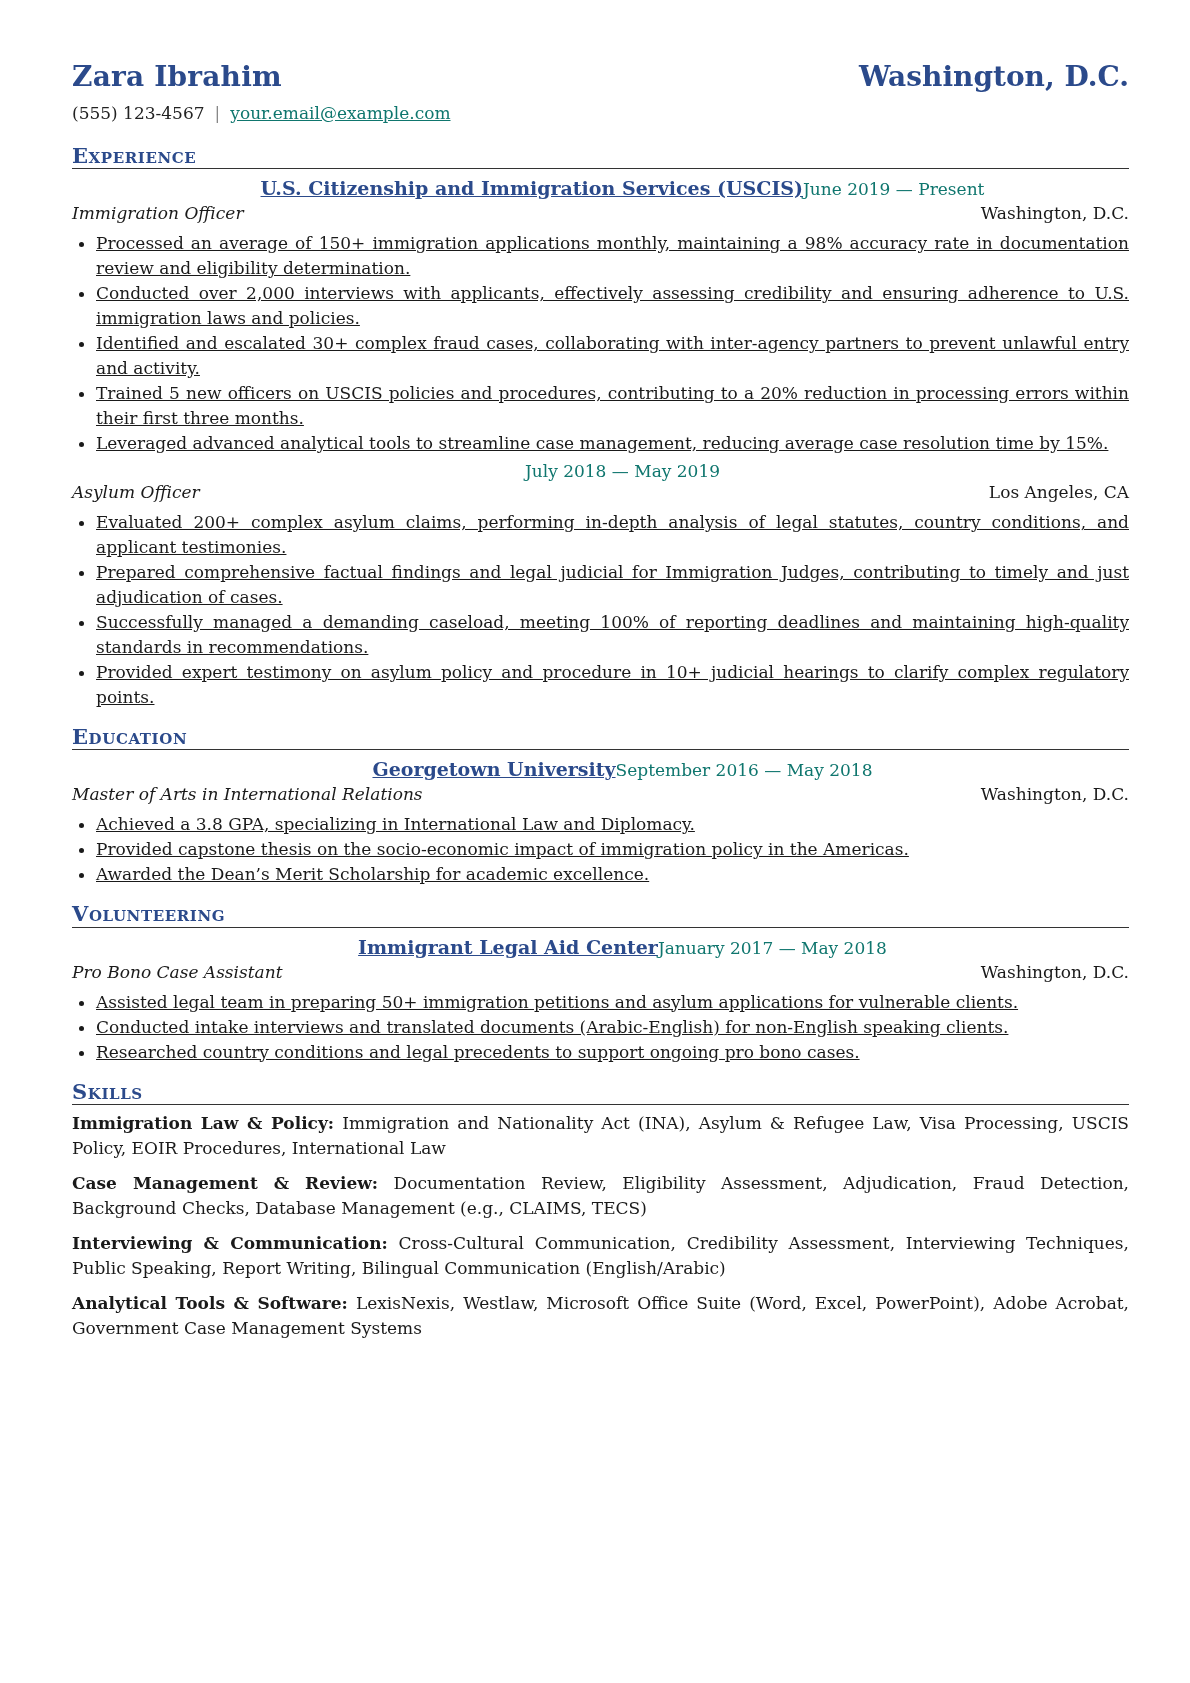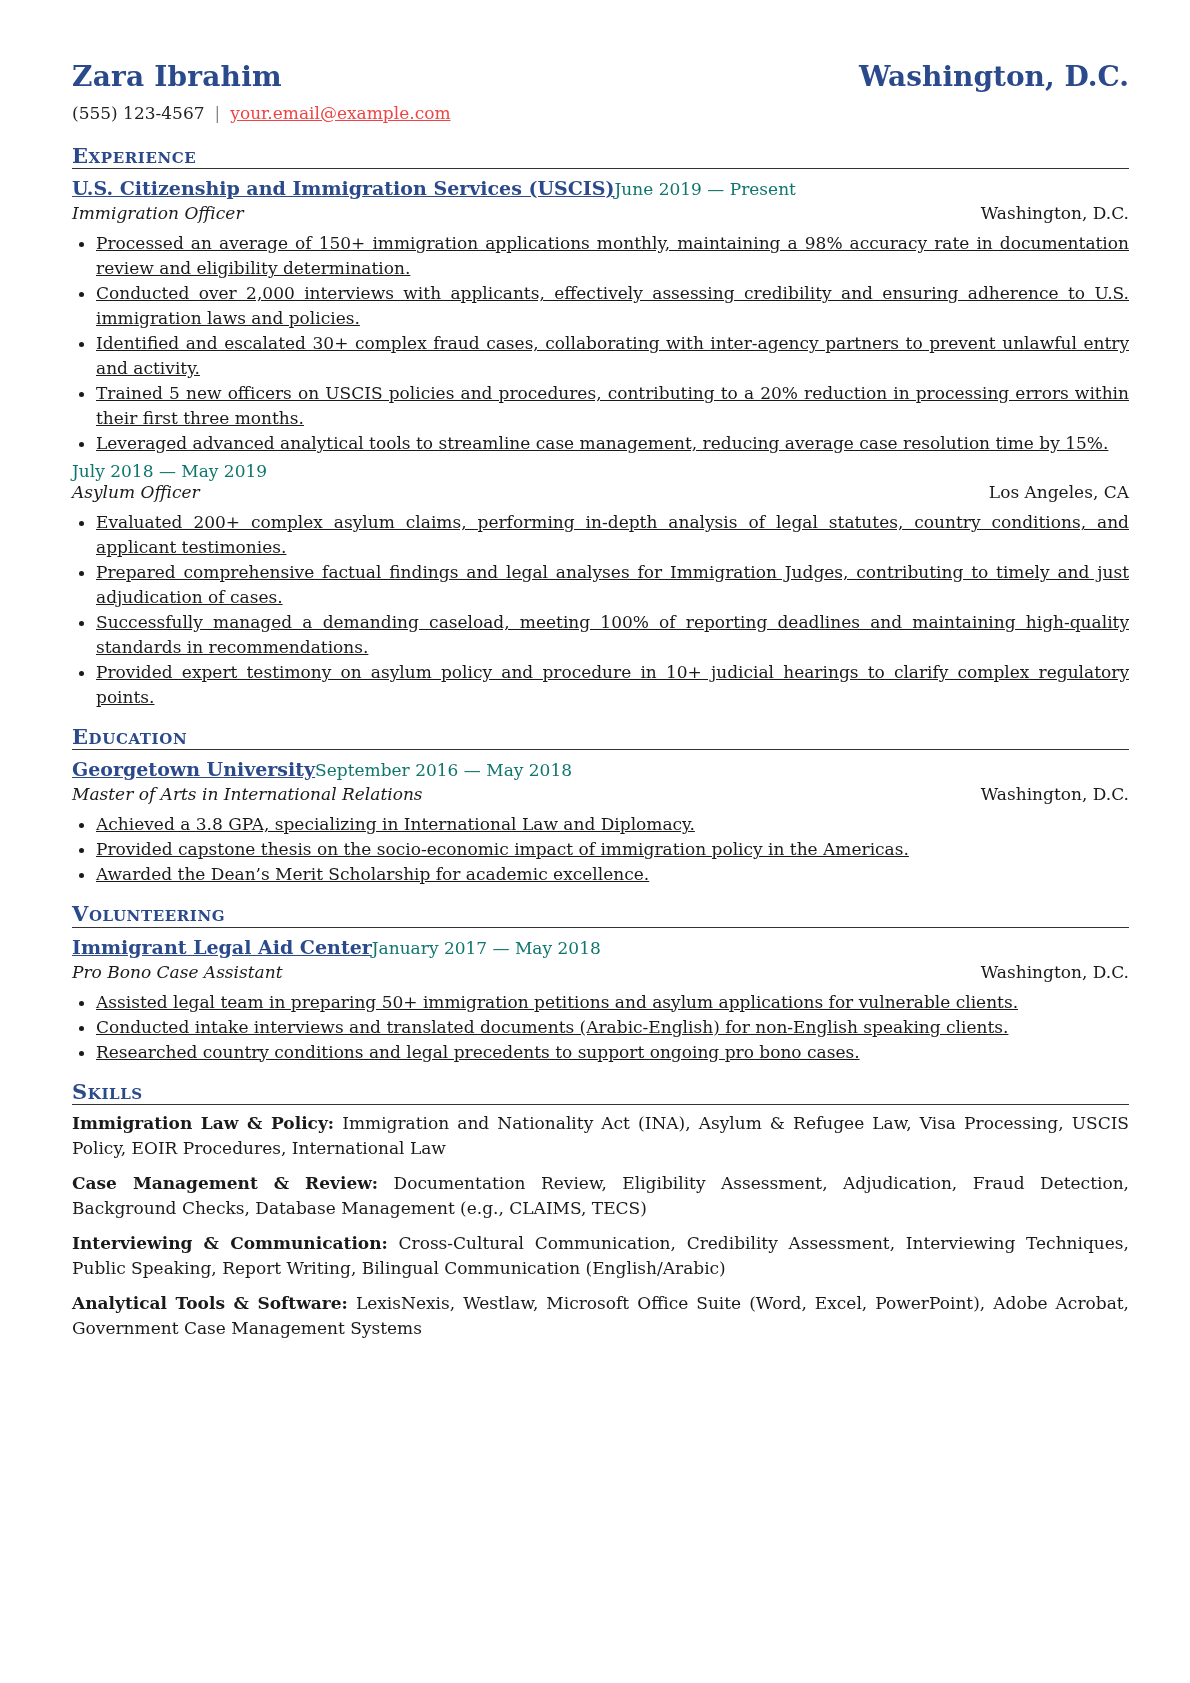--- a/index.html
+++ b/index.html
@@ -4,24 +4,24 @@
 <style>
   html, body { margin: 0; padding: 0; background: #ffffff; }
   body { width: 1190px; height: 1683px; position: relative; overflow: hidden;
          font-family: "DejaVu Serif", "Liberation Serif", serif; color: #1a1a1a; }
   .page { position: absolute; left: 72px; top: 60px; width: 1057px; }
   .header-row { display: flex; justify-content: space-between; align-items: baseline; }
   .name { font-size: 28px; font-weight: bold; color: #2b4a8b; letter-spacing: 0.2px; }
   .hloc { font-size: 28px; font-weight: bold; color: #2b4a8b; }
   .contact { font-size: 17px; margin-top: 10px; color: #222; }
   .contact .sep { color: #888; margin: 0 10px; }
-  .contact a { color: #ef4444; text-decoration: underline; }
+  .contact a { color: #0f766e; text-decoration: underline; }
   .section-title { font-size: 21px; font-weight: bold; color: #2b4a8b; font-variant: small-caps;
                    letter-spacing: 0.6px; margin-top: 14px; border-bottom: 1.5px solid #333; padding-bottom: 0px; line-height: 1.2; }
-  .entry-head { display: flex; justify-content: flex-start; align-items: baseline; margin-top: 5px; }
+  .entry-head { display: flex; justify-content: center; align-items: baseline; margin-top: 5px; margin-left: 44px; }
   .org { font-size: 19px; font-weight: bold; color: #2b4a8b; text-decoration: underline; max-width: 780px; line-height: 28px; }
   .date { font-size: 17px; color: #0f766e; white-space: nowrap; }
   .entry-sub { display: flex; justify-content: space-between; align-items: flex-start; font-size: 17px; margin-top: 1px; }
   .role { font-style: italic; }
   ul { margin: 8px 0 0 0; padding-left: 24px; }
   li { font-size: 17px; line-height: 25px; text-align: justify; text-decoration: underline; }
   .skill { font-size: 17px; line-height: 25px; margin-top: 10px; text-align: justify; }
   .skill b { font-weight: bold; }
 </style>
 </head>
@@ -59,21 +59,21 @@
   <div>
     <div class="entry-head">
       <span class="date">July 2018 — May 2019</span>
     </div>
     <div class="entry-sub">
       <span class="role">Asylum Officer</span>
       <span>Los Angeles, CA</span>
     </div>
     <ul>
       <li>Evaluated 200+ complex asylum claims, performing in-depth analysis of legal statutes, country conditions, and applicant testimonies.</li>
-      <li>Prepared comprehensive factual findings and legal analyses for Immigration Judges, contributing to timely and just adjudication of cases.</li>
+      <li>Prepared comprehensive factual findings and legal judicial for Immigration Judges, contributing to timely and just adjudication of cases.</li>
       <li>Successfully managed a demanding caseload, meeting 100% of reporting deadlines and maintaining high-quality standards in recommendations.</li>
       <li>Provided expert testimony on asylum policy and procedure in 10+ judicial hearings to clarify complex regulatory points.</li>
     </ul>
   </div>
 
   <div class="section-title">Education</div>
   <div>
     <div class="entry-head">
       <span class="org">Georgetown University</span>
       <span class="date">September 2016 — May 2018</span>

